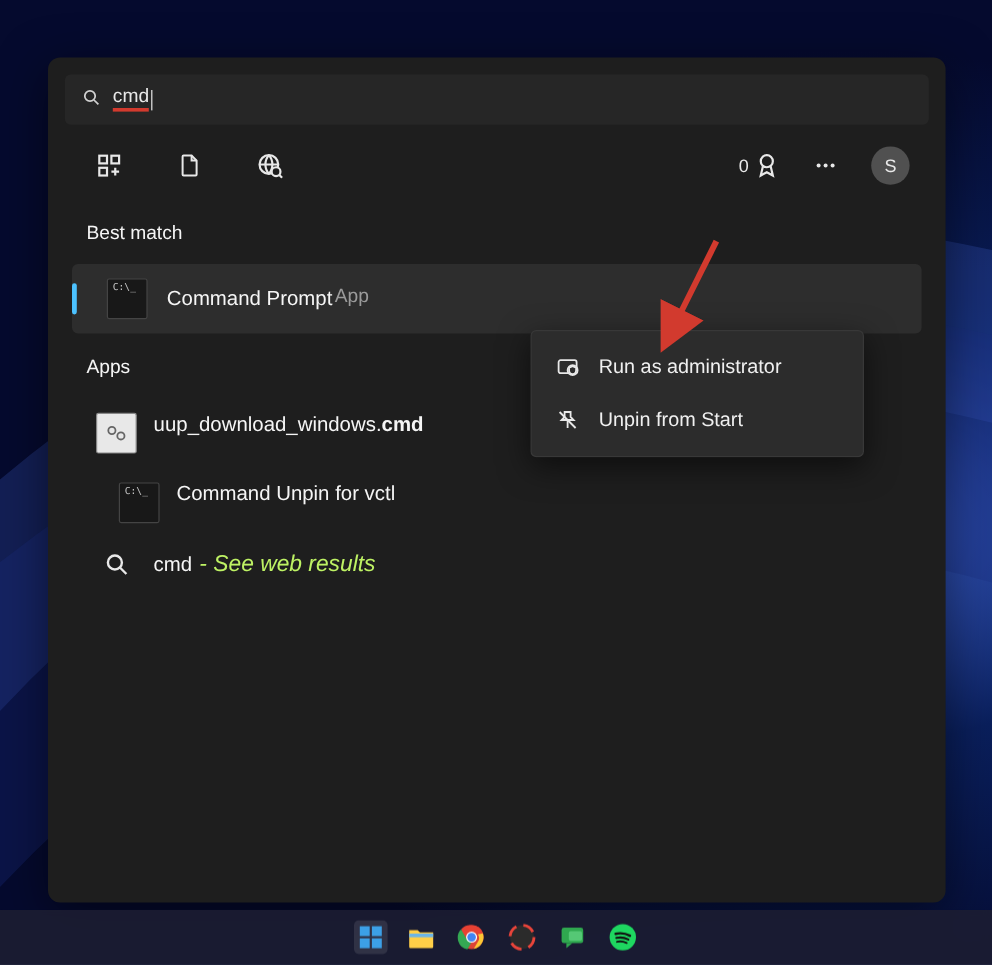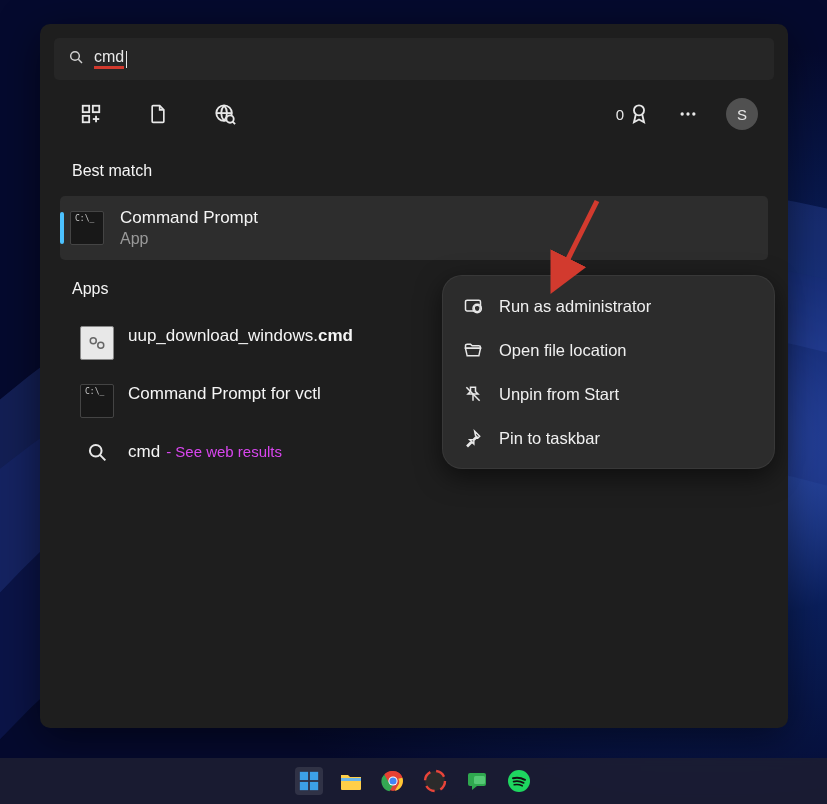--- a/index.html
+++ b/index.html
@@ -11,21 +11,21 @@
       position: relative;
       overflow: hidden;
     }
     .bg-curve {
       position: absolute;
       inset: 0;
       pointer-events: none;
     }
     .start-panel {
       position: absolute;
-      top: 24px;
+      top: 48px;
       left: 40px;
       width: 748px;
       height: 704px;
       background: #1e1e1e;
       border-radius: 10px;
       padding: 14px;
       box-shadow: 0 10px 40px rgba(0,0,0,0.5);
     }
     .search-box {
       background: #262626;
@@ -100,46 +100,46 @@
       border: 1px solid #888;
       display: flex;
       align-items: flex-start;
       justify-content: flex-start;
       padding: 3px 4px;
       font-size: 8px;
       color: #000;
       font-family: monospace;
       line-height: 1;
     }
-    .app-icon.dark { background: #181818; color: #c8c8c8; border-color:#444; }
+    .app-icon.dark { background: #181818; color: #c8c8c8; border-color:#444;margin-left:19px; }
     .app-icon.cog {
       background: #e8e8e8;
       align-items: center; justify-content: center;
     }
-    .result-text { display: flex; flex-direction: column; gap: 2px; }
+    .result-text { display: flex; flex-direction: row; gap: 2px; }
     .result-title { color: #f5f5f5; font-size: 17px; }
     .result-sub { color: #9a9a9a; font-size: 16px; }
     .list-item {
       display: flex;
       align-items: flex-start;
       gap: 14px;
       padding: 12px 26px;
       color: #f5f5f5;
       font-size: 17px;
     }
     .list-item .bold { font-weight: 600; }
     .web-item { display: flex; align-items: baseline; gap: 6px; }
-    .web-sub { color: #d946ef; font-size: 15px; }
+    .web-sub { color: #bef264; font-size: 19px; font-style: italic; }
     .context-menu {
       position: absolute;
       top: 275px;
       left: 442px;
-      width: 333px;
+      width: 278px;
       background: #2c2c2c;
-      border-radius: 20px;
+      border-radius: 5px;
       padding: 8px 6px;
       box-shadow: 0 8px 26px rgba(0,0,0,0.55);
       border: 1px solid rgba(255,255,255,0.06);
       text-align: center;
     }
     .ctx-item {
       display: flex;
       align-items: center;
       gap: 16px;
       padding: 12px 14px;
@@ -260,21 +260,21 @@
       <svg width="18" height="14" viewBox="0 0 24 18">
           <circle cx="7" cy="6" r="4" fill="none" stroke="#666" stroke-width="2"></circle>
           <circle cx="17" cy="12" r="4" fill="none" stroke="#666" stroke-width="2"></circle>
         </svg>
     </div>
     <span><span>uup_download_windows.</span><span class="bold">cmd</span></span>
   </div>
 
   <div class="list-item">
     <div class="app-icon dark">C:\_</div>
-    <span>Command Prompt for vctl</span>
+    <span>Command Unpin for vctl</span>
   </div>
 
 
   <div class="list-item">
     <span style="width:34px;display:flex;justify-content:center">
       <svg width="20" height="20" viewBox="0 0 24 24" fill="none" stroke="#e8e8e8" stroke-width="2.4">
           <circle cx="10.5" cy="10.5" r="7"></circle>
           <line x1="22" y1="22" x2="15.5" y2="15.5"></line>
         </svg>
     </span>
@@ -290,38 +290,25 @@
   <div class="ctx-item">
     <svg width="20" height="20" viewBox="0 0 24 24" fill="none" stroke="#e8e8e8" stroke-width="1.8">
         <rect x="3" y="5" width="18" height="13" rx="2"></rect>
         <circle cx="17" cy="15" r="5" fill="#2c2c2c"></circle>
         <path d="M17 11 l3.5 1.5 v2.5 a4 4 0 0 1 -3.5 4 a4 4 0 0 1 -3.5 -4 v-2.5 z" fill="none"></path>
       </svg>
     <span>Run as administrator</span>
   </div>
   <div class="ctx-item">
     <svg width="20" height="20" viewBox="0 0 24 24" fill="none" stroke="#e8e8e8" stroke-width="1.8">
-        <path d="M3 7 a2 2 0 0 1 2 -2 h4 l2 2 h8 a2 2 0 0 1 2 2 v1 H3 z"></path>
-        <path d="M3 10 h18 l-2 9 H5 z"></path>
-      </svg>
-    <span>Open file location</span>
-  </div>
-  <div class="ctx-item">
-    <svg width="20" height="20" viewBox="0 0 24 24" fill="none" stroke="#e8e8e8" stroke-width="1.8">
         <path d="M9 4 l6 0 l0 5 l3 3 l-12 0 l3 -3 z"></path>
         <line x1="12" y1="12" x2="12" y2="20"></line>
         <line x1="4" y1="4" x2="20" y2="20"></line>
       </svg>
     <span>Unpin from Start</span>
-  </div>
-  <div class="ctx-item">
-    <svg width="20" height="20" viewBox="0 0 24 24" fill="none" stroke="#e8e8e8" stroke-width="1.8">
-        <path d="M14 4 l6 6 l-2 2 l-1 -1 l-4 4 l0 4 l-2 -2 l-5 5 l-1 -1 l5 -5 l-2 -2 l4 0 l4 -4 l-1 -1 z"></path>
-      </svg>
-    <span>Pin to taskbar</span>
   </div>
 </div>
 
 <svg class="arrow" width="80" height="110">
   <defs>
       <marker id="ah" markerWidth="8" markerHeight="8" refX="6" refY="4" orient="auto">
         <polygon points="0 0, 8 4, 0 8" fill="#d23a2e"></polygon>
       </marker>
     </defs>
   <line x1="62" y1="8" x2="20" y2="92" stroke="#d23a2e" stroke-width="5" marker-end="url(#ah)"></line>

